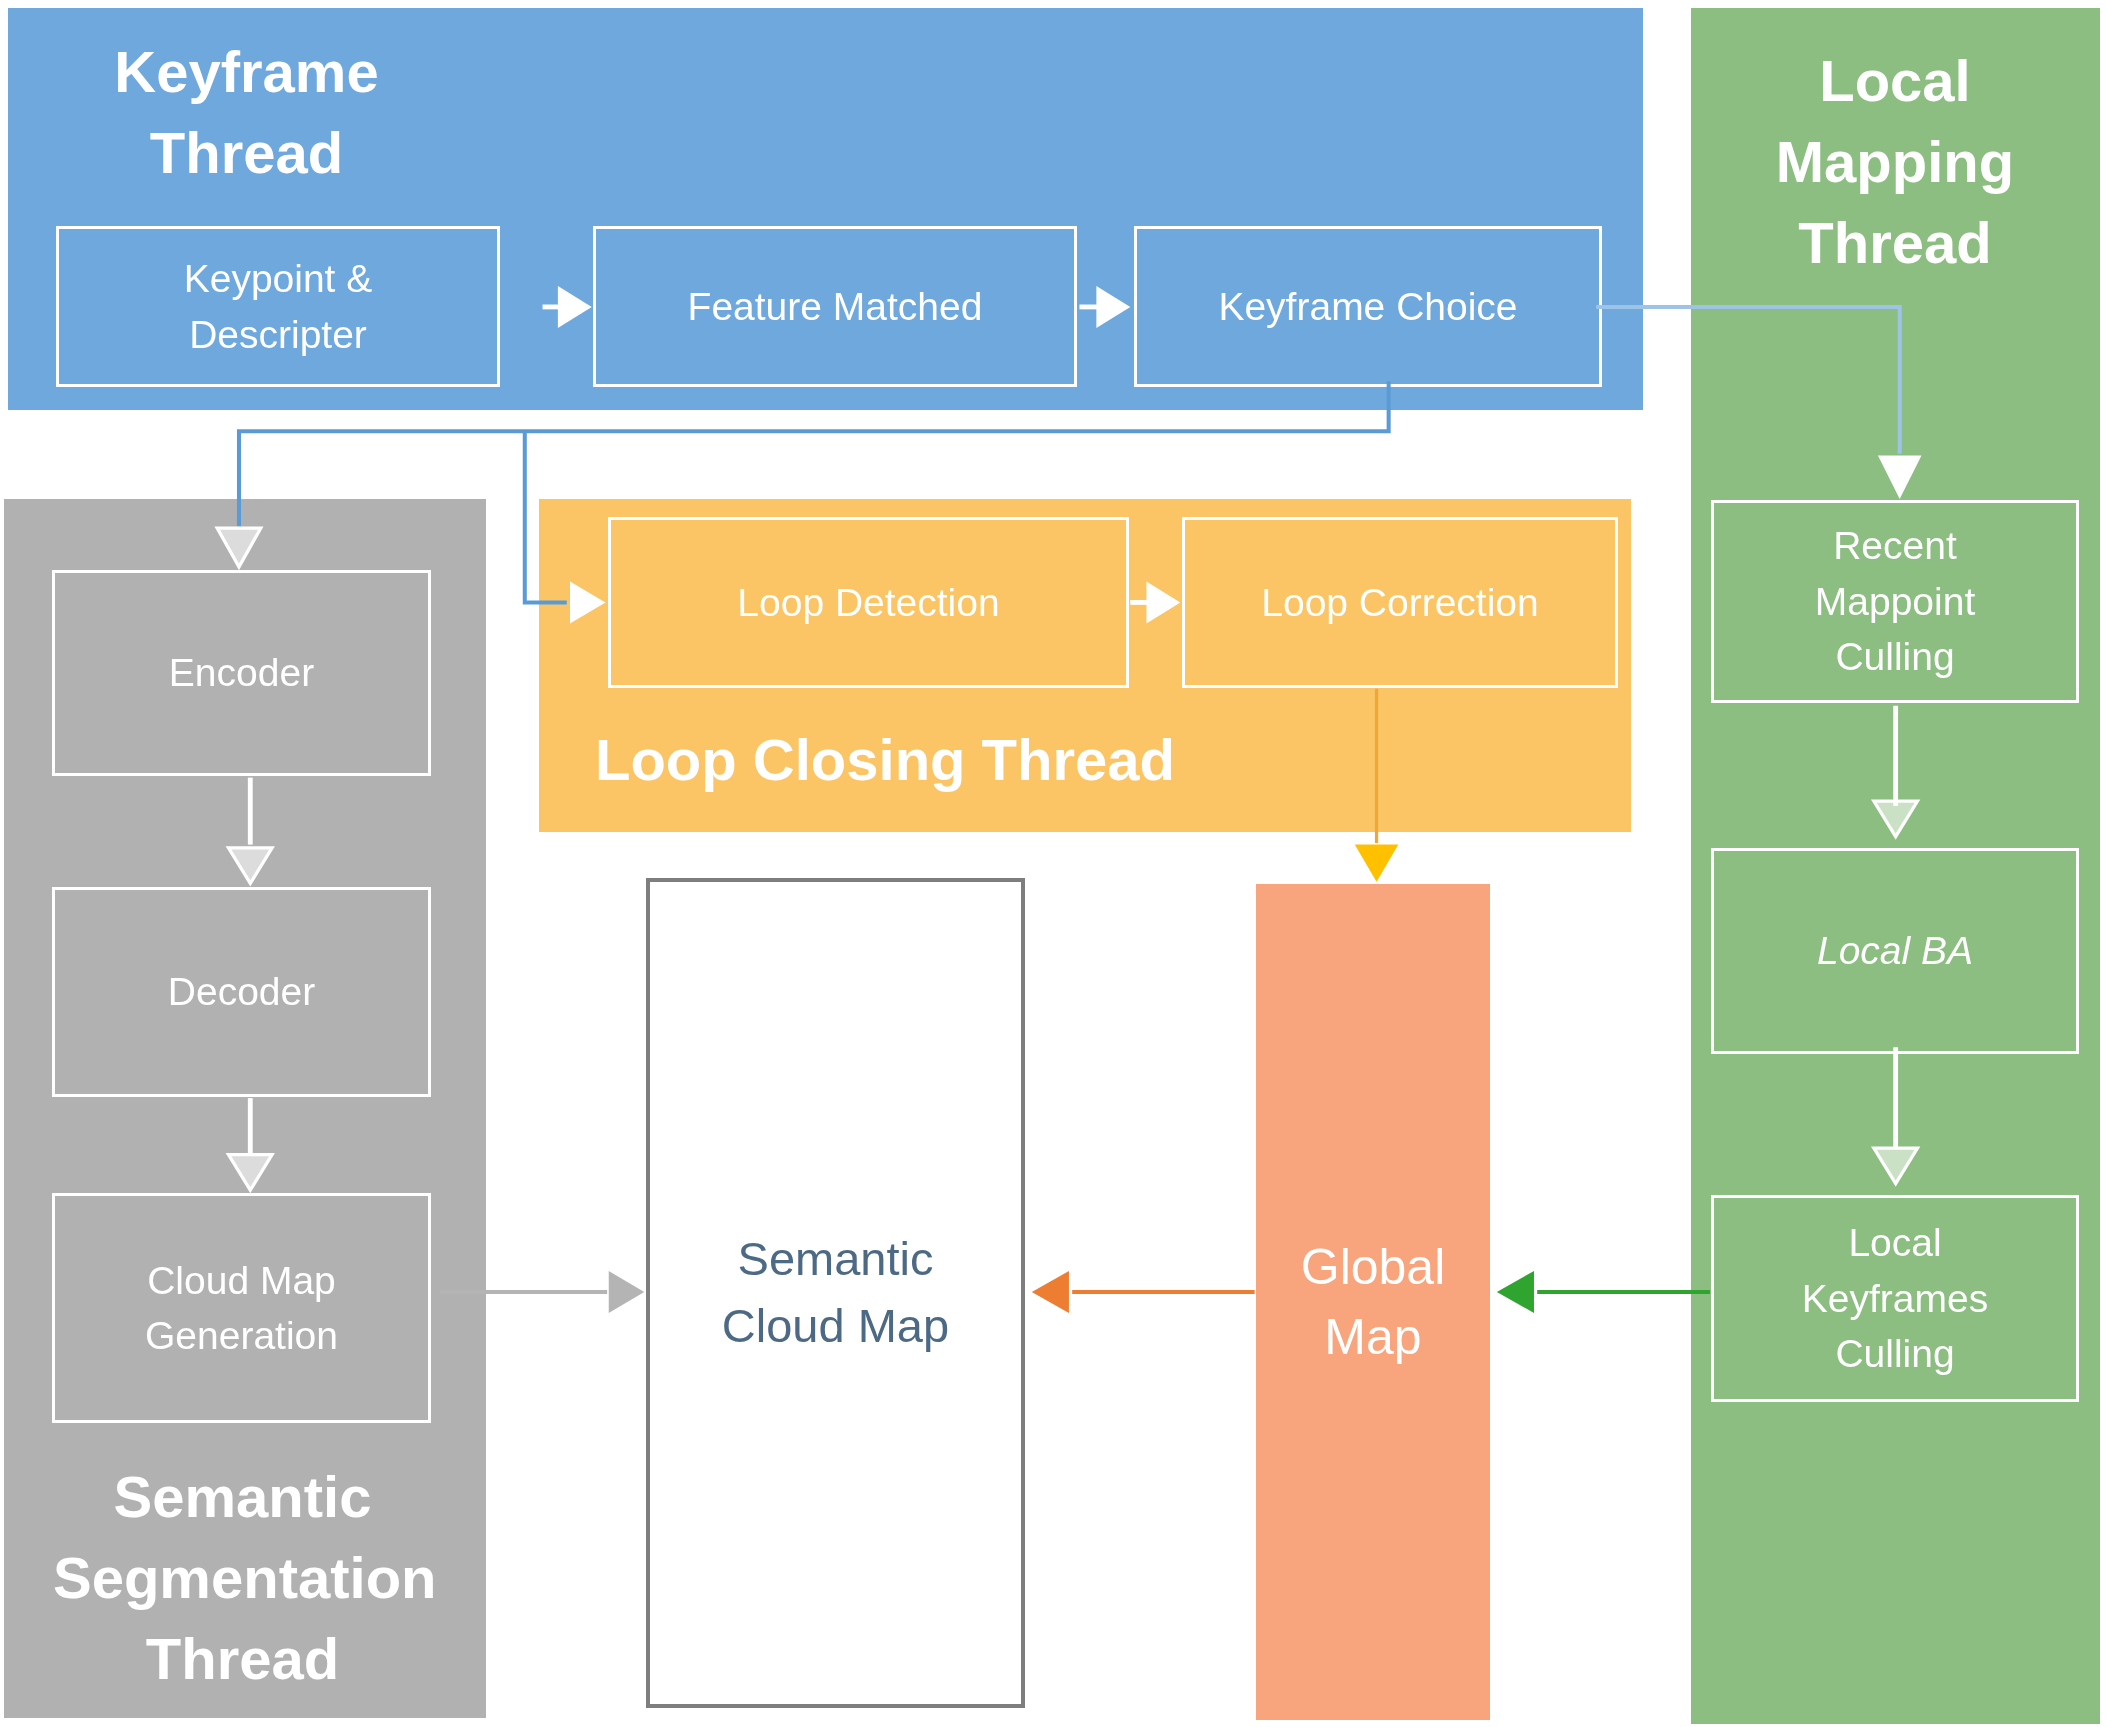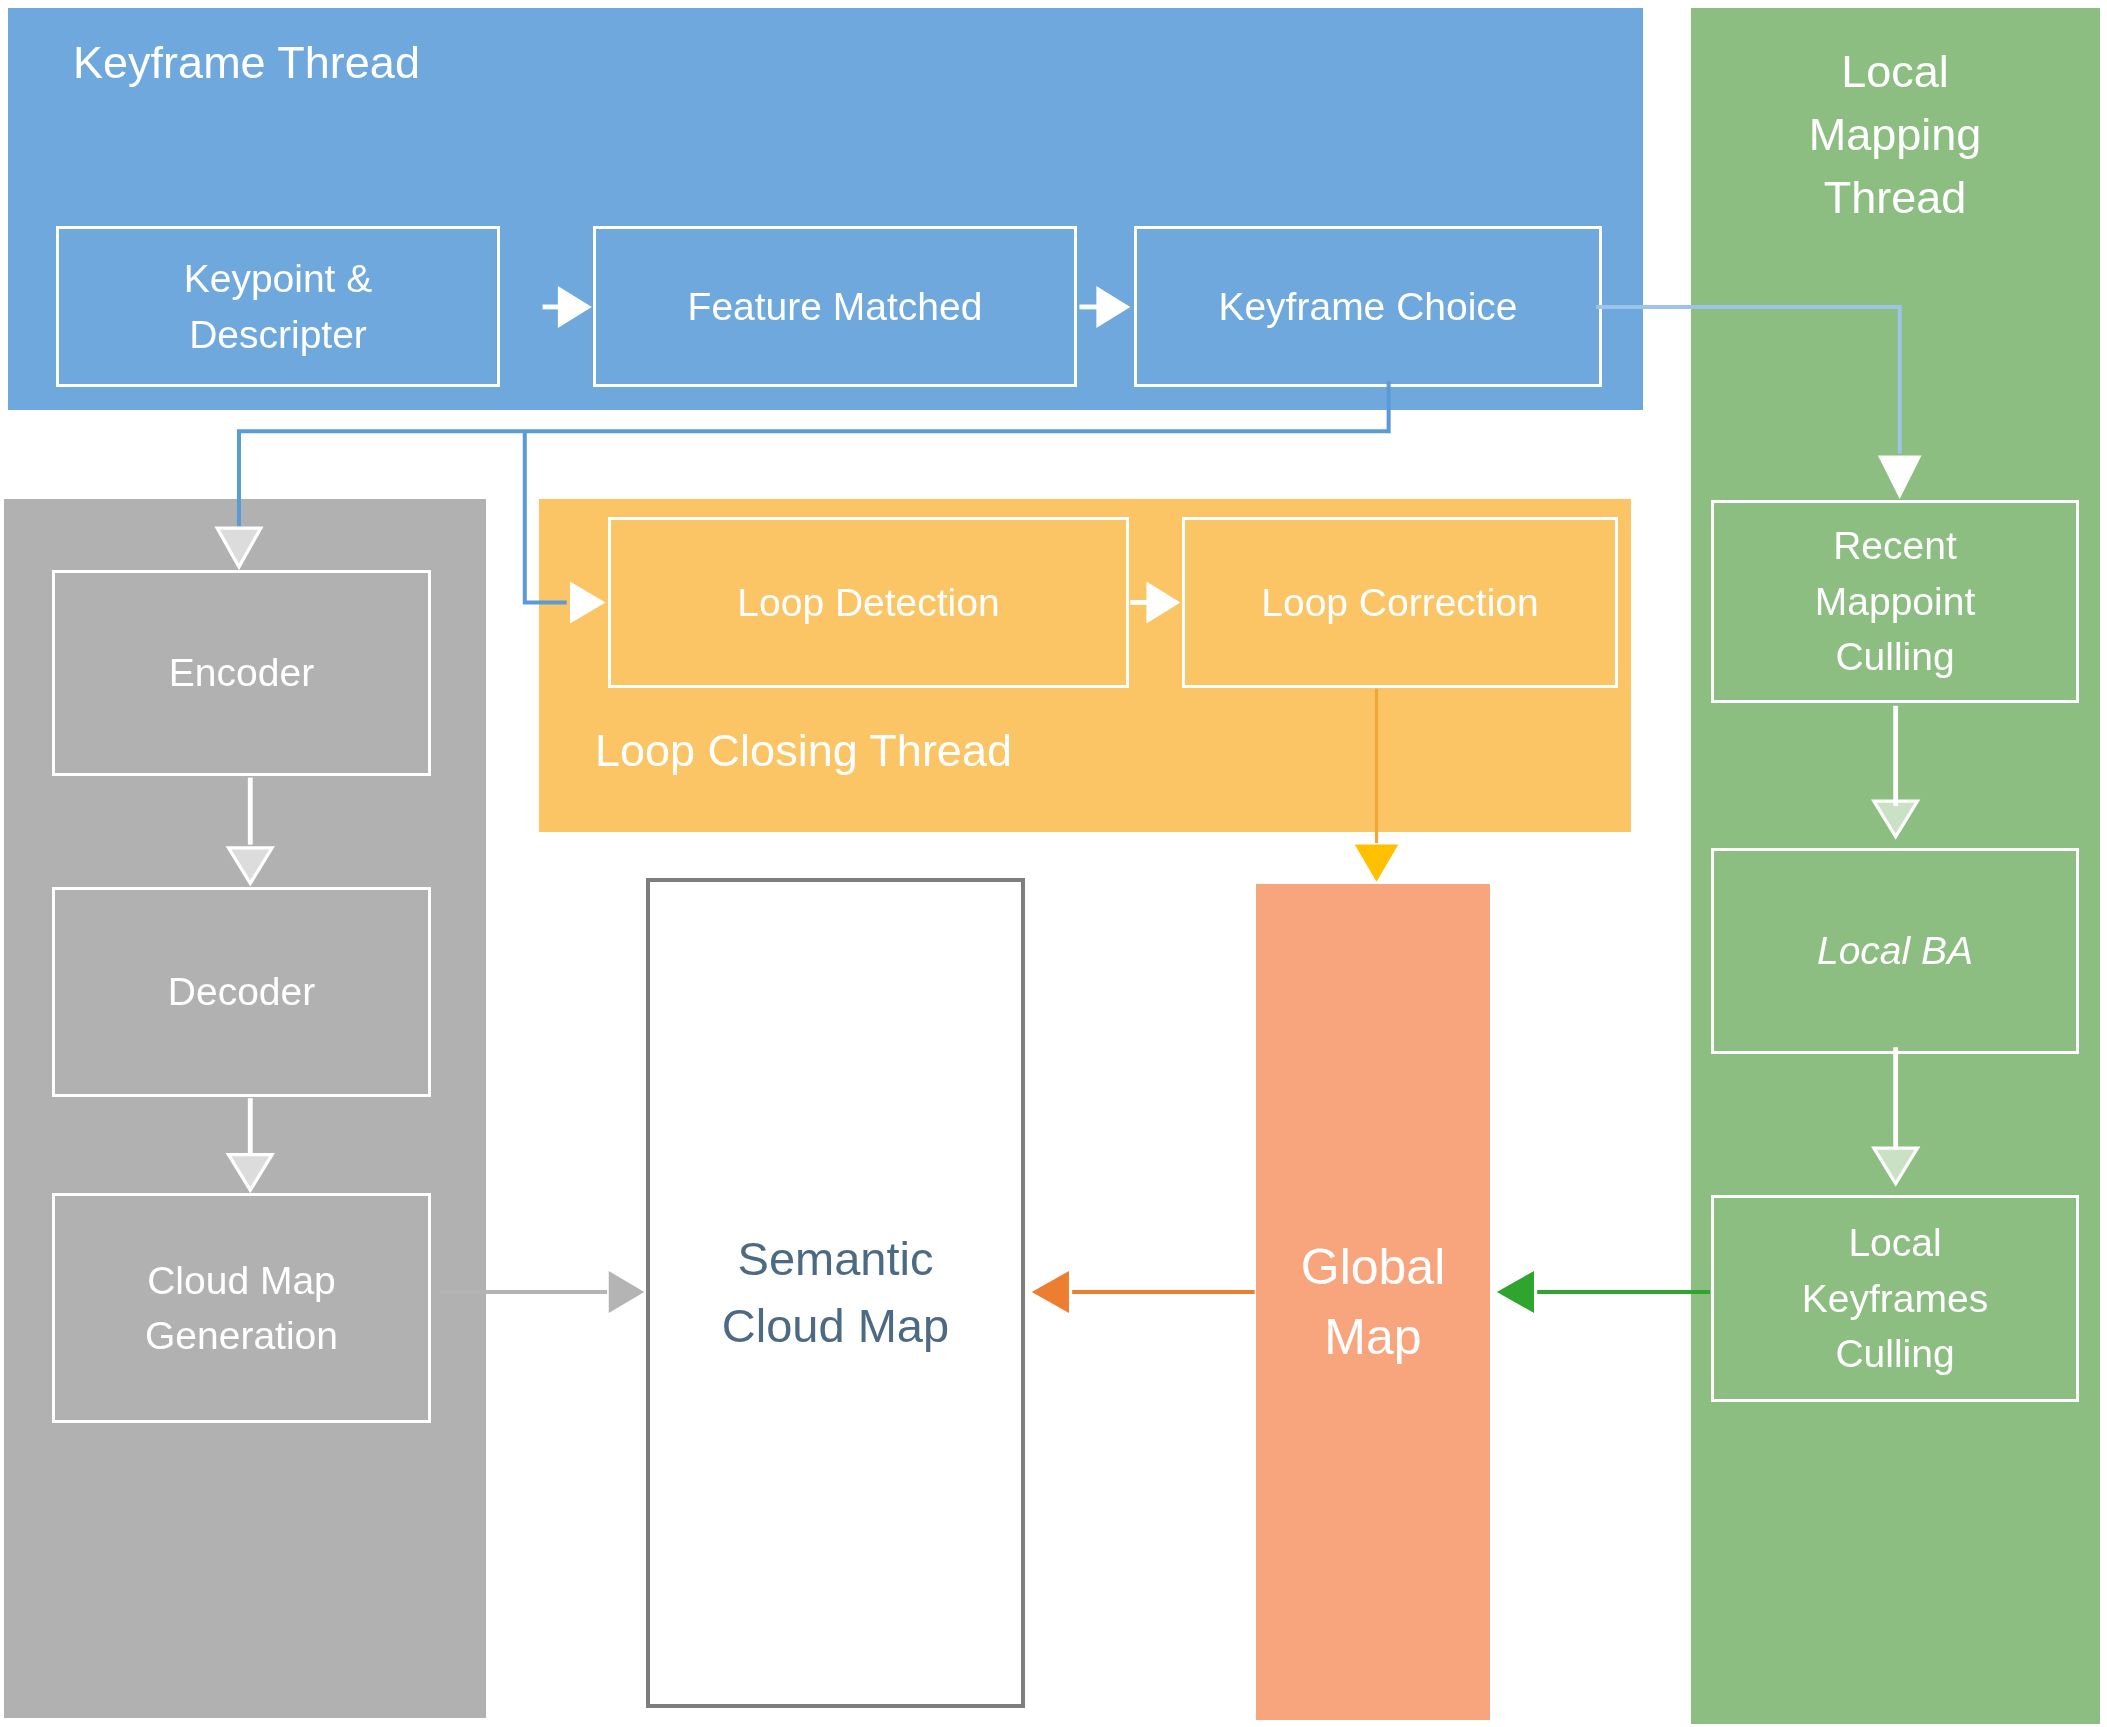--- a/index.html
+++ b/index.html
@@ -12,24 +12,25 @@
   }
   .thread{position:absolute;}
   .thread.blue  {background:var(--thread-blue);}
   .thread.green {background:var(--thread-green);}
   .thread.orange{background:var(--thread-orange);}
   .thread.gray  {background:var(--thread-gray);}
 
   .thread-title{
     position:absolute;
     color:var(--label-text);
-    font-size:45px;
+    font-size:58px;
     line-height:1.4;
     text-align:center;
     white-space:normal;
+    font-weight:bold;
   }
   .box{
     position:absolute;
     border:3.2px solid var(--box-border);
     color:var(--label-text);
     font-size:39px;
     line-height:1.42;
     display:flex;
     align-items:center;
     justify-content:center;
@@ -123,20 +124,21 @@
   <section class="thread gray" style="left:4px;top:499px;width:482px;height:1219px;">
     <div class="box" style="left:48px;top:71px;width:379px;height:206px;">
       <span>Encoder</span>
     </div>
     <div class="box" style="left:48px;top:388px;width:379px;height:210px;">
       <span>Decoder</span>
     </div>
     <div class="box" style="left:48px;top:694px;width:379px;height:230px;padding:0 42px;">
       <span>Cloud Map Generation</span>
     </div>
+    <div class="thread-title" style="left:49px;top:957px;width:379px;">Semantic Segmentation Thread</div>
   </section>
 
   <div id="scm-box">
     <span>Semantic Cloud Map</span>
   </div>
 
   <div id="gm-box">
     <span>Global Map</span>
   </div>
 

